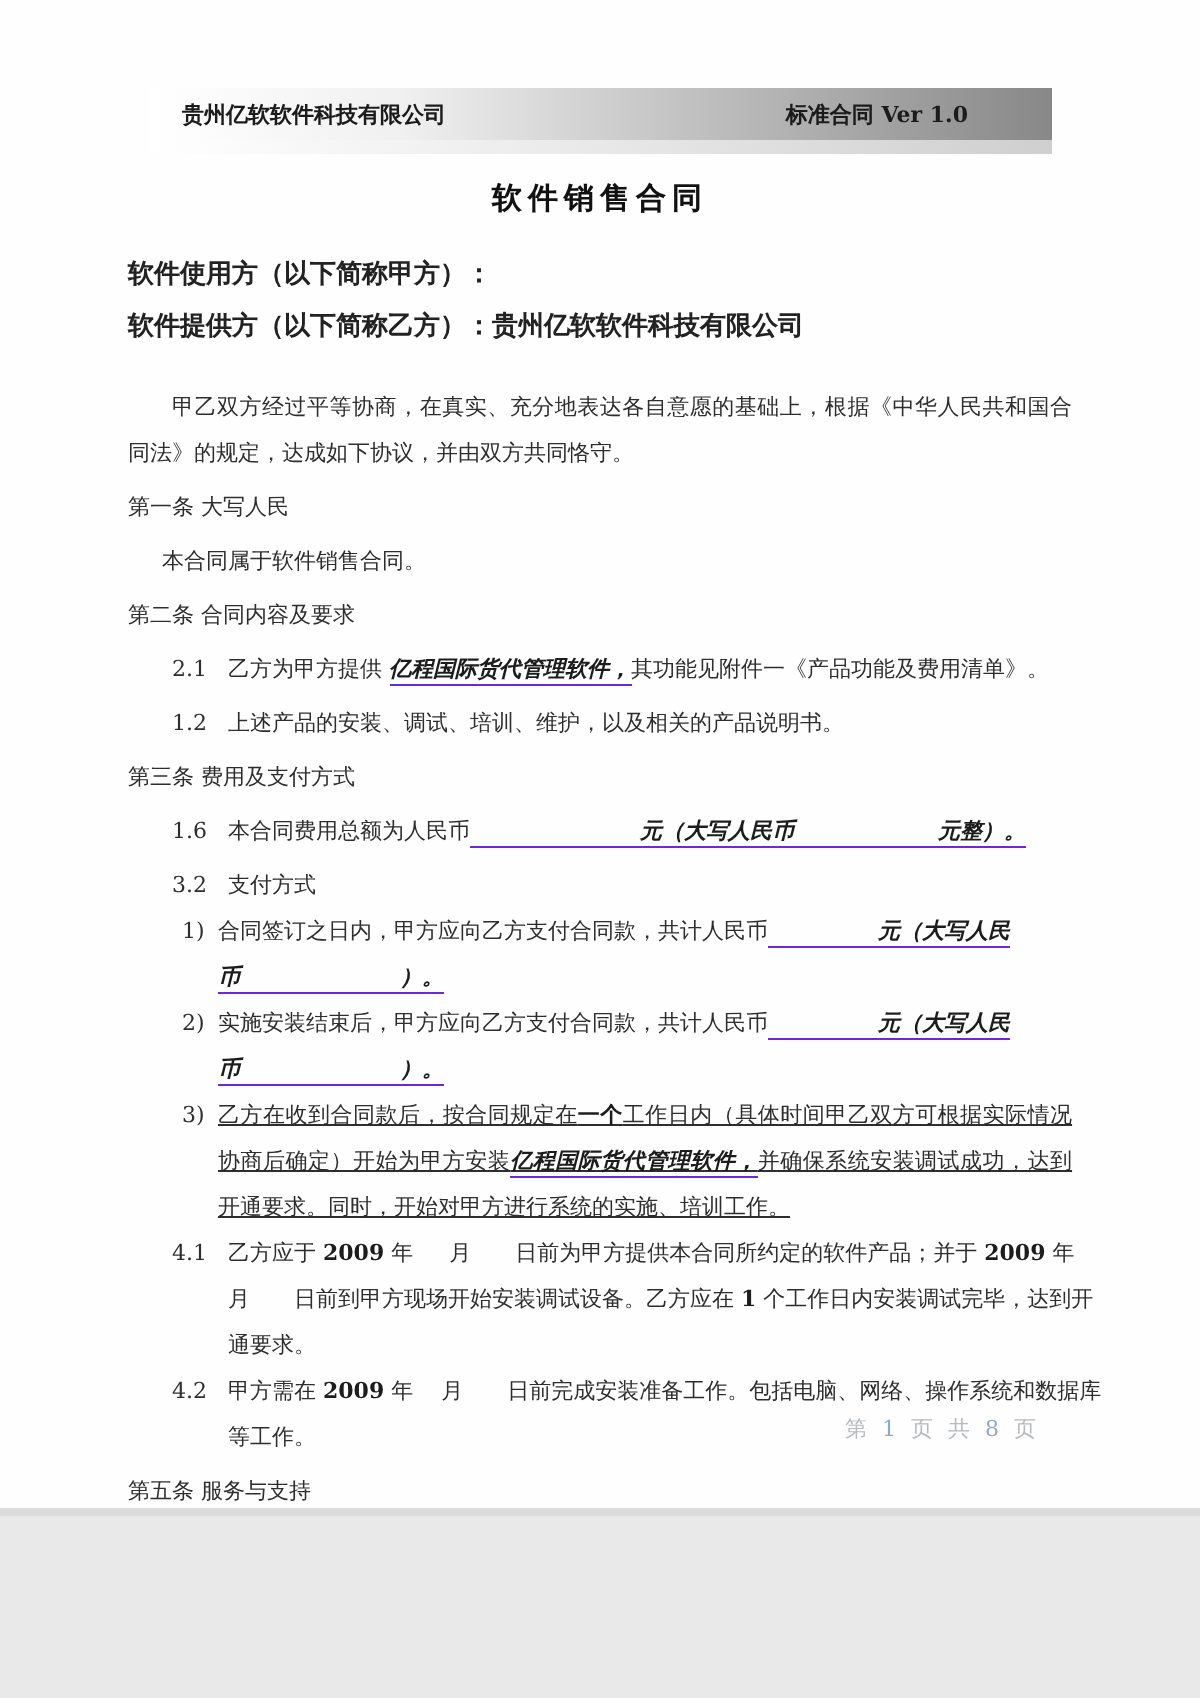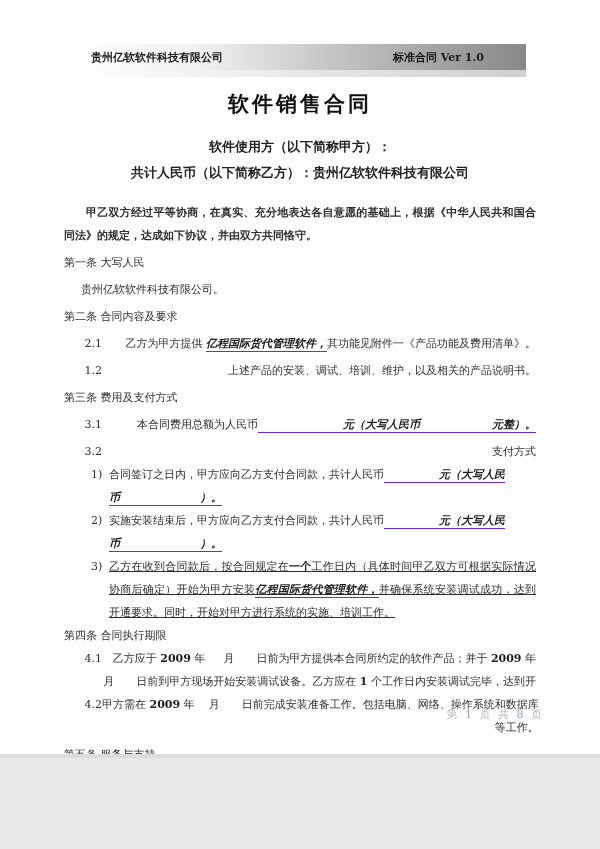--- a/index.html
+++ b/index.html
@@ -27,91 +27,91 @@
     display:flex;align-items:center;justify-content:space-between;
     font-weight:bold;font-size:11px;color:#1b1b1b;
     padding:0 42px 0 16px;box-sizing:border-box;
   }
   .hbar2{
     height:7px;margin:0 10px 0 11px;
     background:linear-gradient(to right,#ffffff 0%,#ededed 40%,#cfcfcf 100%);
   }
   .title{
     margin-top:13px;text-align:center;
-    font-size:21px;font-weight:bold;letter-spacing:3px;color:#111;
+    font-size:15px;font-weight:bold;letter-spacing:3px;color:#111;
   }
   .party{font-size:13px;font-weight:bold;line-height:26px;color:#222;}
-  .party-wrap{margin-top:16px;text-align:center;}
+  .party-wrap{margin-top:16px;}
   .preamble{
-    margin:15px 0 0 0;text-indent:2em;line-height:23px;text-align:justify;font-weight:bold;
+    margin:15px 0 0 0;text-indent:2em;line-height:23px;text-align:justify;
   }
   .sechead{margin-top:4px;line-height:23px;}
   .body1{margin-top:4px;margin-left:17px;line-height:23px;}
-  .item{display:flex;margin-top:4px;margin-left:10px;line-height:23px;text-align:right;}
+  .item{display:flex;margin-top:4px;margin-left:22px;line-height:23px;}
   .item .inum{flex:0 0 28px;}
   .item .icontent{flex:1;}
   .pitem{display:flex;margin-top:0;margin-left:27px;line-height:23px;}
   .pitem .pnum{flex:0 0 18px;}
   .pitem .pcontent{flex:1;}
   .nmt{margin-top:0;}
   .nowrap{white-space:nowrap;}
   .fline{white-space:nowrap;line-height:23px;}
   .jus{text-align:justify;text-decoration:underline;}
   .ug{border-bottom:1px solid #6d28d9;padding-bottom:1px;}
   .em{font-weight:bold;font-style:italic;color:#1c1c1c;}
   b{color:#1c1c1c;}
   .blk{display:inline-block;height:2px;vertical-align:baseline;}
   .w85{width:85px}.w72{width:72px}.w55{width:55px}.w80{width:80px}
   .gap{display:inline-block;height:2px;vertical-align:baseline;}
   .g14{width:14px}.g18{width:18px}.g22{width:22px}
   .footer{
-    position:absolute;right:56px;bottom:36px;
+    position:absolute;right:80px;bottom:36px;
     font-size:11px;letter-spacing:2px;color:#b6babd;
   }
   .footer .fn{color:#93a9c0;}
 </style>
 </head>
 <body>
 
 <div class="page">
 
   <div class="hbar">
     <span>贵州亿软软件科技有限公司</span>
     <span>标准合同 Ver 1.0</span>
   </div>
   <div class="hbar2"></div>
 
   <div class="title">软件销售合同</div>
 
   <div class="party-wrap">
     <div class="party"><span>软件使用方（以下简称甲方）：</span></div>
-    <div class="party"><span>共计人民币（以下简称乙方）：</span><span>贵州亿软软件科技有限公司</span></div>
+    <div class="party"><span>软件提供方（以下简称乙方）：</span><span>贵州亿软软件科技有限公司</span></div>
   </div>
 
   <p class="preamble">甲乙双方经过平等协商，在真实、充分地表达各自意愿的基础上，根据《中华人民共和国合同法》的规定，达成如下协议，并由双方共同恪守。</p>
 
   <div class="sechead">第一条 大写人民</div>
-  <div class="body1">贵州亿软软件科技有限公司。</div>
+  <div class="body1">本合同属于软件销售合同。</div>
 
   <div class="sechead">第二条 合同内容及要求</div>
 
   <div class="item">
     <span class="inum">2.1</span>
     <span class="icontent nowrap"><span>乙方为甲方提供 </span><span class="ug"><span class="em">亿程国际货代管理软件，</span></span><span>其功能见附件一《产品功能及费用清单》。</span></span>
   </div>
 
   <div class="item">
     <span class="inum">1.2</span>
     <span class="icontent">上述产品的安装、调试、培训、维护，以及相关的产品说明书。</span>
   </div>
 
   <div class="sechead">第三条 费用及支付方式</div>
 
   <div class="item">
-    <span class="inum">3.1</span>
+    <span class="inum">1.6</span>
     <span class="icontent nowrap"><span>本合同费用总额为人民币</span><span class="ug"><span class="blk w85"></span><span class="em">元（大写人民币</span><span class="blk w72"></span><span class="em">元整）。</span></span></span>
   </div>
 
   <div class="item">
     <span class="inum">3.2</span>
     <span class="icontent">支付方式</span>
   </div>
 
   <div class="pitem">
     <span class="pnum">1)</span>
@@ -127,27 +127,27 @@
       <div class="fline"><span>实施安装结束后，甲方应向乙方支付合同款，共计人民币</span><span class="ug"><span class="blk w55"></span><span class="em">元（大写人民</span></span></div>
       <div class="fline"><span class="ug"><span class="em">币</span><span class="blk w80"></span><span class="em">）。</span></span></div>
     </div>
   </div>
 
   <div class="pitem">
     <span class="pnum">3)</span>
     <div class="pcontent jus"><span>乙方在收到合同款后，按合同规定在</span><b>一个</b><span>工作日内（具体时间甲乙双方可根据实际情况协商后确定）开始为甲方安装</span><span class="ug"><span class="em">亿程国际货代管理软件，</span></span><span>并确保系统安装调试成功，达到开通要求。同时，开始对甲方进行系统的实施、培训工作。</span></div>
   </div>
 
-  <div class="sechead nmt">第四条 合同执行期限</div>
 
   <div class="item nmt">
     <span class="inum">4.1</span>
     <div class="icontent">
       <div class="fline"><span>乙方应于 </span><b>2009</b><span> 年</span><span class="gap g18"></span><span>月</span><span class="gap g22"></span><span>日前为甲方提供本合同所约定的软件产品；并于 </span><b>2009</b><span> 年</span></div>
       <div class="fline"><span>月</span><span class="gap g22"></span><span>日前到甲方现场开始安装调试设备。乙方应在 </span><b>1</b><span> 个工作日内安装调试完毕，达到开</span></div>
+      <div class="fline"><span>通要求。</span></div>
     </div>
   </div>
 
   <div class="item nmt">
     <span class="inum">4.2</span>
     <div class="icontent">
       <div class="fline"><span>甲方需在 </span><b>2009</b><span> 年</span><span class="gap g14"></span><span>月</span><span class="gap g22"></span><span>日前完成安装准备工作。包括电脑、网络、操作系统和数据库</span></div>
       <div class="fline"><span>等工作。</span></div>
     </div>
   </div>

